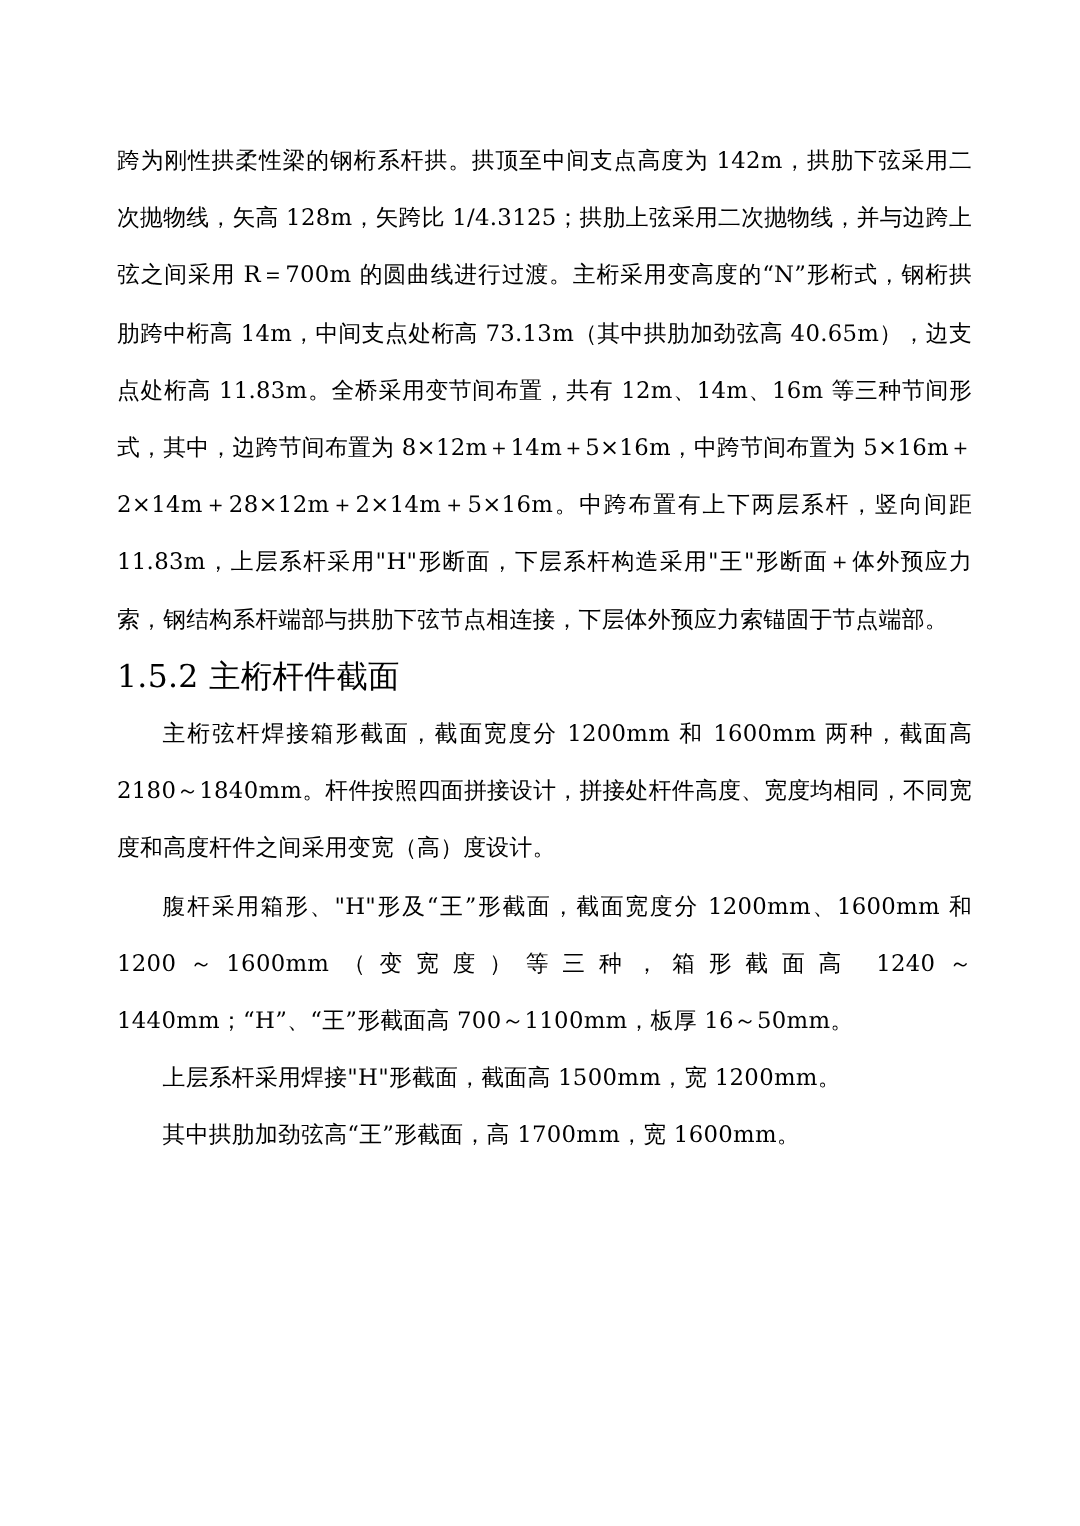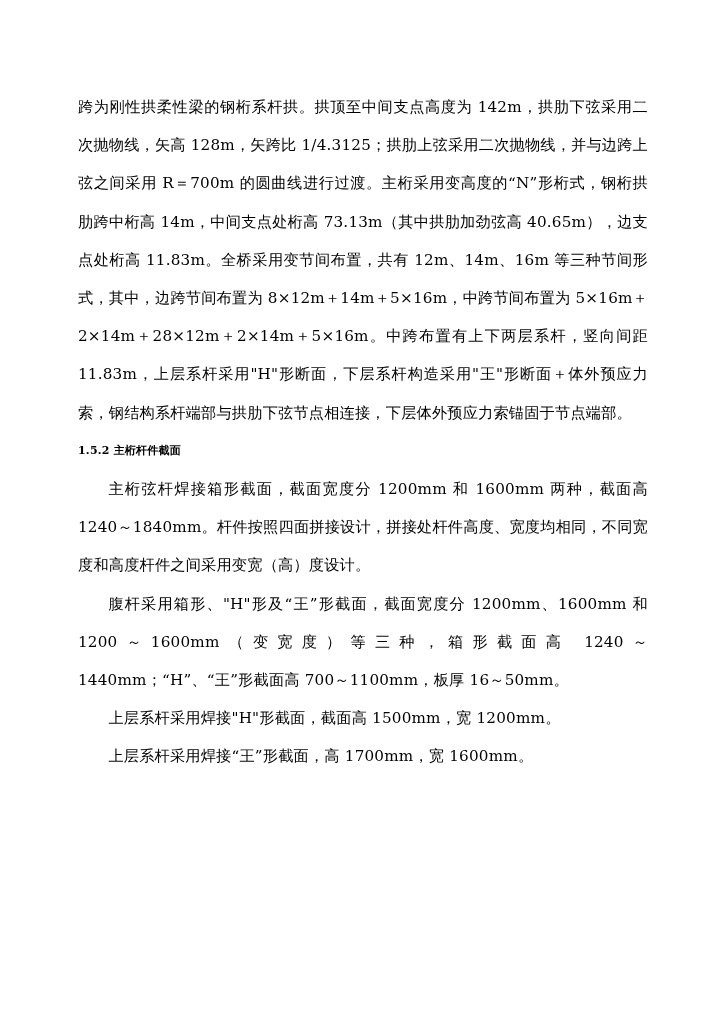--- a/index.html
+++ b/index.html
@@ -29,41 +29,41 @@
     text-justify: inter-ideograph;
     letter-spacing: 0.2px;
   }
   p {
     margin: 0;
   }
   .para-indent {
     text-indent: 2em;
   }
   .heading {
-    font-size: 11px;
+    font-size: 21px;
     line-height: 38.2px;
     margin: 0;
-    font-weight: bold;
+    font-weight: normal;
     text-indent: 0;
   }
 </style>
 </head>
 <body>
 
 <div class="page">
   <div class="doc-body">
 
     <p class="para">跨为刚性拱柔性梁的钢桁系杆拱。拱顶至中间支点高度为 142m，拱肋下弦采用二次抛物线，矢高 128m，矢跨比 1/4.3125；拱肋上弦采用二次抛物线，并与边跨上弦之间采用 R＝700m 的圆曲线进行过渡。主桁采用变高度的“N”形桁式，钢桁拱肋跨中桁高 14m，中间支点处桁高 73.13m（其中拱肋加劲弦高 40.65m），边支点处桁高 11.83m。全桥采用变节间布置，共有 12m、14m、16m 等三种节间形式，其中，边跨节间布置为 8×12m＋14m＋5×16m，中跨节间布置为 5×16m＋2×14m＋28×12m＋2×14m＋5×16m。中跨布置有上下两层系杆，竖向间距 11.83m，上层系杆采用"H"形断面，下层系杆构造采用"王"形断面＋体外预应力索，钢结构系杆端部与拱肋下弦节点相连接，下层体外预应力索锚固于节点端部。</p>
 
     <h2 class="heading">1.5.2  主桁杆件截面</h2>
 
-    <p class="para-indent">主桁弦杆焊接箱形截面，截面宽度分 1200mm 和 1600mm 两种，截面高 1240～1840mm。杆件按照四面拼接设计，拼接处杆件高度、宽度均相同，不同宽度和高度杆件之间采用变宽（高）度设计。</p>
+    <p class="para-indent">主桁弦杆焊接箱形截面，截面宽度分 1200mm 和 1600mm 两种，截面高 2180～1840mm。杆件按照四面拼接设计，拼接处杆件高度、宽度均相同，不同宽度和高度杆件之间采用变宽（高）度设计。</p>
 
     <p class="para-indent">腹杆采用箱形、"H"形及“王”形截面，截面宽度分 1200mm、1600mm 和 1200～1600mm（变宽度）等三种，箱形截面高 1240～1440mm；“H”、“王”形截面高 700～1100mm，板厚 16～50mm。</p>
 
     <p class="para-indent">上层系杆采用焊接"H"形截面，截面高 1500mm，宽 1200mm。</p>
 
-    <p class="para-indent">上层系杆采用焊接“王”形截面，高 1700mm，宽 1600mm。</p>
+    <p class="para-indent">其中拱肋加劲弦高“王”形截面，高 1700mm，宽 1600mm。</p>
 
 
 
   </div>
 </div>
 
 </body></html>

